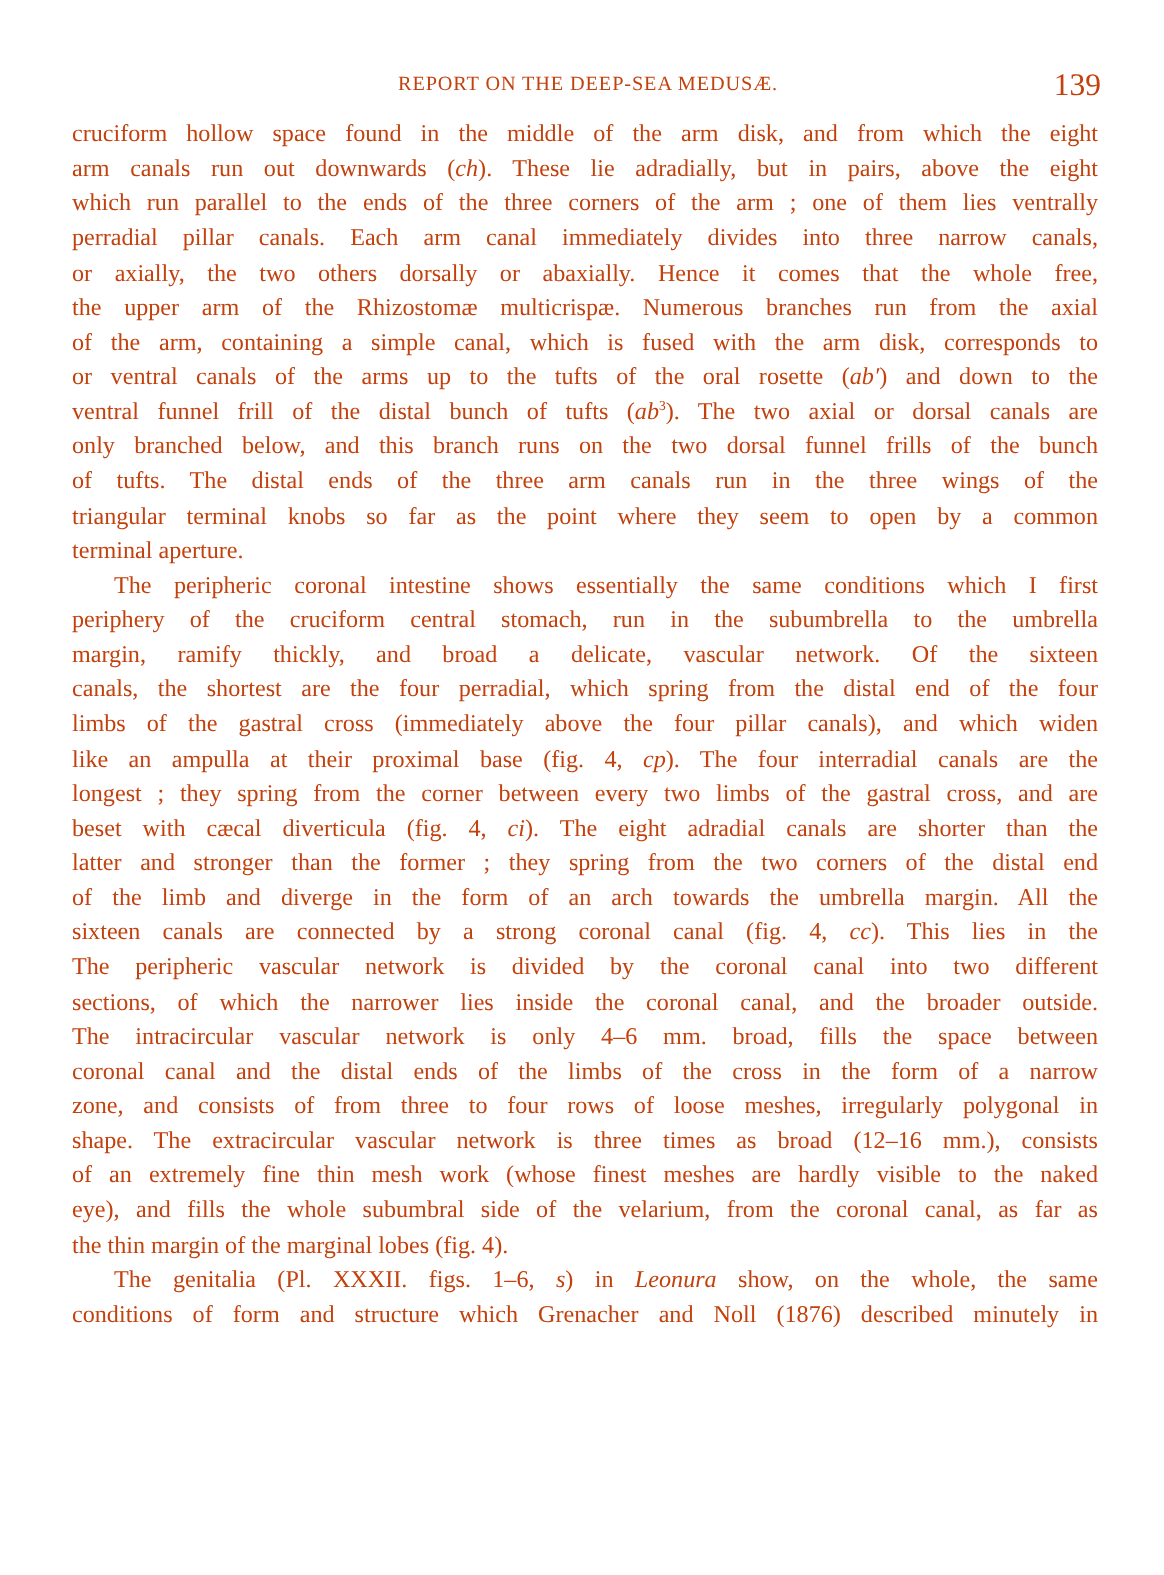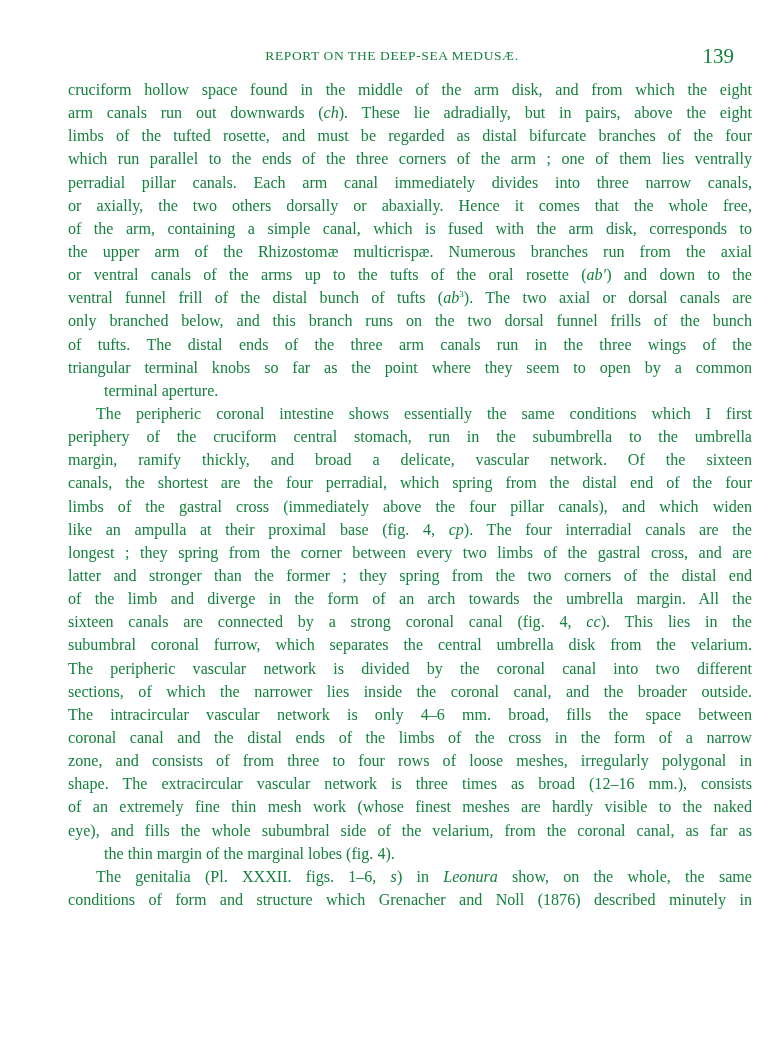--- a/index.html
+++ b/index.html
@@ -1,81 +1,80 @@
 <!DOCTYPE html>
 <html><head>
 <meta charset="utf-8">
 <style>
   html, body { margin: 0; padding: 0; background: #ffffff; }
   body { width: 776px; height: 1050px; position: relative; overflow: hidden; }
   .page {
     position: absolute; left: 0; top: 0; width: 776px; height: 1050px;
-    background: #ffffff; color: #15803d;
+    background: #ffffff; color: #c2410c;
     font-family: "Liberation Serif", "DejaVu Serif", serif;
   }
   .running-head {
     position: absolute; top: 44px; left: 50px; width: 684px; height: 22px;
   }
   .running-title {
     position: absolute; left: 0; right: 0; text-align: center;
     font-size: 13.5px; letter-spacing: 0.6px; top: 4px;
   }
   .page-number {
     position: absolute; right: 0; top: 0; font-size: 21px;
   }
   .body-text {
-    position: absolute; top: 78px; left: 68px; width: 684px;
+    position: absolute; top: 78px; left: 48px; width: 684px;
     font-size: 16.1px; line-height: 23.15px; text-align: justify;
   }
   .line {
     display: block; height: 23.15px; white-space: nowrap;
     text-align: justify; text-align-last: justify;
   }
-  .line.last { text-align-last: left; margin-left: 36px; }
+  .line.last { text-align-last: left; }
   .line.indent { padding-left: 28px; }
   i { font-style: italic; }
   sup { font-size: 9px; line-height: 0; vertical-align: 6px; }
 </style>
 </head>
 <body>
 
 <div class="page">
   <div class="running-head">
     <div class="running-title">REPORT ON THE DEEP-SEA MEDUSÆ.</div>
     <div class="page-number">139</div>
   </div>
   <div class="body-text" id="body-text">
       <div>
         <span class="line"><span>cruciform hollow space found in the middle of the arm disk, and from which the eight</span></span>
         <span class="line"><span>arm canals run out downwards (</span><i>ch</i><span>).  These lie adradially, but in pairs, above the eight</span></span>
-        <span class="line"><span>limbs of the tufted rosette, and must be regarded as distal bifurcate branches of the four</span></span>
         <span class="line"><span>which run parallel to the ends of the three corners of the arm ; one of them lies ventrally</span></span>
         <span class="line"><span>perradial pillar canals.  Each arm canal immediately divides into three narrow canals,</span></span>
         <span class="line"><span>or axially, the two others dorsally or abaxially.  Hence it comes that the whole free,</span></span>
+        <span class="line"><span>the upper arm of the Rhizostomæ multicrispæ.  Numerous branches run from the axial</span></span>
         <span class="line"><span>of the arm, containing a simple canal, which is fused with the arm disk, corresponds to</span></span>
-        <span class="line"><span>the upper arm of the Rhizostomæ multicrispæ.  Numerous branches run from the axial</span></span>
         <span class="line"><span>or ventral canals of the arms up to the tufts of the oral rosette (</span><i>ab′</i><span>) and down to the</span></span>
         <span class="line"><span>ventral funnel frill of the distal bunch of tufts (</span><i>ab</i><sup>3</sup><span>).  The two axial or dorsal canals are</span></span>
         <span class="line"><span>only branched below, and this branch runs on the two dorsal funnel frills of the bunch</span></span>
         <span class="line"><span>of tufts.  The distal ends of the three arm canals run in the three wings of the</span></span>
         <span class="line"><span>triangular terminal knobs so far as the point where they seem to open by a common</span></span>
         <span class="line last"><span>terminal aperture.</span></span>
       </div>
       <div>
         <span class="line indent"><span>The peripheric coronal intestine shows essentially the same conditions which I first</span></span>
         <span class="line"><span>periphery  of the cruciform central stomach, run in the subumbrella to the umbrella</span></span>
         <span class="line"><span>margin, ramify thickly, and broad a delicate, vascular network.  Of the sixteen</span></span>
         <span class="line"><span>canals, the shortest are the four perradial, which spring from the distal end of the four</span></span>
         <span class="line"><span>limbs of the gastral cross (immediately above the four pillar canals), and which widen</span></span>
         <span class="line"><span>like an ampulla at their proximal base (fig. 4, </span><i>cp</i><span>).  The four interradial canals are the</span></span>
         <span class="line"><span>longest ; they spring from the corner between every two limbs of the gastral cross, and are</span></span>
+        <span class="line"><span>beset with cæcal diverticula (fig. 4, </span><i>ci</i><span>).  The eight adradial canals are shorter than the</span></span>
         <span class="line"><span>latter and stronger than the former ; they spring from the two corners of the distal end</span></span>
         <span class="line"><span>of the limb and diverge in the form of an arch towards the umbrella margin.  All the</span></span>
         <span class="line"><span>sixteen canals are connected by a strong coronal canal (fig. 4, </span><i>cc</i><span>).  This lies in the</span></span>
-        <span class="line"><span>subumbral coronal furrow, which separates the central umbrella disk from the velarium.</span></span>
         <span class="line"><span>The peripheric vascular network is divided by the coronal canal into two different</span></span>
         <span class="line"><span>sections, of which the narrower lies inside the coronal canal, and the broader outside.</span></span>
         <span class="line"><span>The intracircular vascular network is only 4–6 mm. broad, fills the space between</span></span>
         <span class="line"><span>coronal canal and the distal ends of the limbs of the cross in the form of a narrow</span></span>
         <span class="line"><span>zone, and consists of from three to four rows of loose meshes, irregularly polygonal in</span></span>
         <span class="line"><span>shape.  The extracircular vascular network is three times as broad (12–16 mm.), consists</span></span>
         <span class="line"><span>of an extremely fine thin mesh work (whose finest meshes are hardly visible to the naked</span></span>
         <span class="line"><span>eye), and fills the whole subumbral side of the velarium, from the coronal canal, as far as</span></span>
         <span class="line last"><span>the thin margin of the marginal lobes (fig. 4).</span></span>
       </div>

